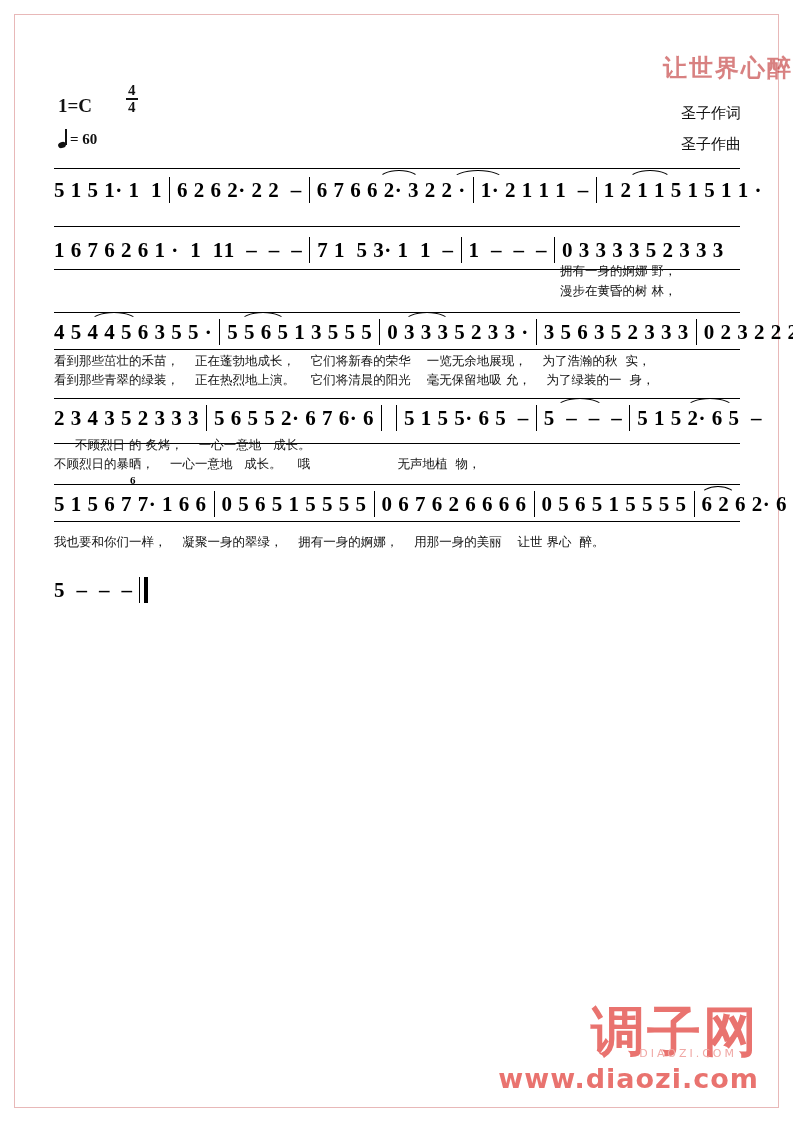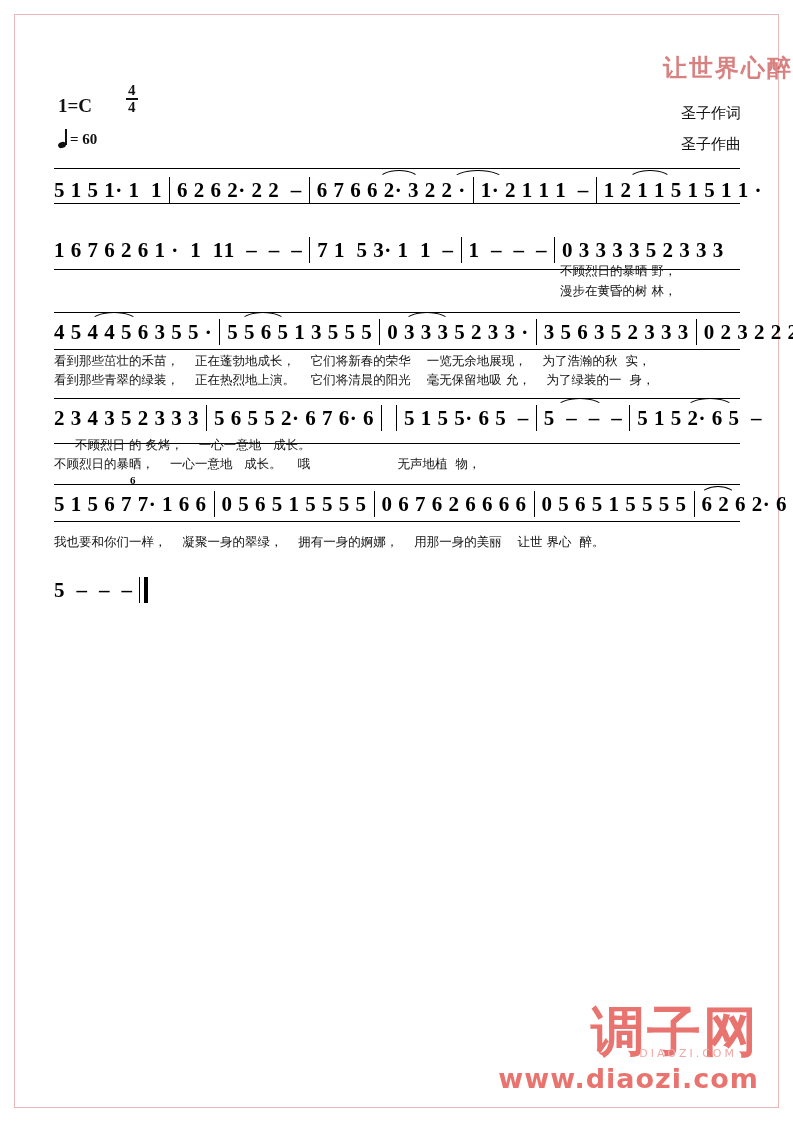--- a/index.html
+++ b/index.html
@@ -229,21 +229,21 @@
         <span class="stem"></span>
     </span>
     <span>= 60</span>
   </div>
 
   <div class="credits">
     <div>圣子作词</div>
     <div>圣子作曲</div>
   </div>
 
-  <div class="sysline" style="top:168px; border-top:1.6px solid #000; border-bottom:1.6px solid #000; height:36px;text-align:center;">
+  <div class="sysline" style="top:168px; border-top:1.6px solid #000; border-bottom:1.6px solid #000; height:59px;text-align:center;">
     <div class="notes" style="height:42px;">
       <span>5 1 5 1· 1  1</span>
       <span class="bar"></span>
       <span>6 2 6 2· 2 2  –</span>
       <span class="bar"></span>
       <span>6 7 6 6 2· 3 2 2 ·</span>
       <span class="bar"></span>
       <span>1· 2 1 1 1  –</span>
       <span class="bar"></span>
       <span>1 2 1 1 5 1 5 1 1 ·</span>
@@ -259,21 +259,21 @@
       <span>1  –  –  –</span>
       <span class="bar"></span>
       <span>7 1  5 3· 1  1  –</span>
       <span class="bar"></span>
       <span>1  –  –  –</span>
       <span class="bar"></span>
       <span>0 3 3 3 3 5 2 3 3 3</span>
     </div>
   </div>
   <div class="lyrics" style="top:263px; left:560px;">
-    <span>不顾烈日的暴晒 野，</span>
+    <span>拥有一身的婀娜 野，</span>
   </div>
   <div class="lyrics" style="top:283px; left:560px;">
     <span>漫步在黄昏的树 林，</span>
   </div>
 
   <div class="sysline" style="top:312px; border-top:1.6px solid #000; border-bottom:1.6px solid #000; height:38px;">
     <div class="notes" style="height:38px;">
       <span>4 5 4 4 5 6 3 5 5 ·</span>
       <span class="bar"></span>
       <span>5 5 6 5 1 3 5 5 5</span>

